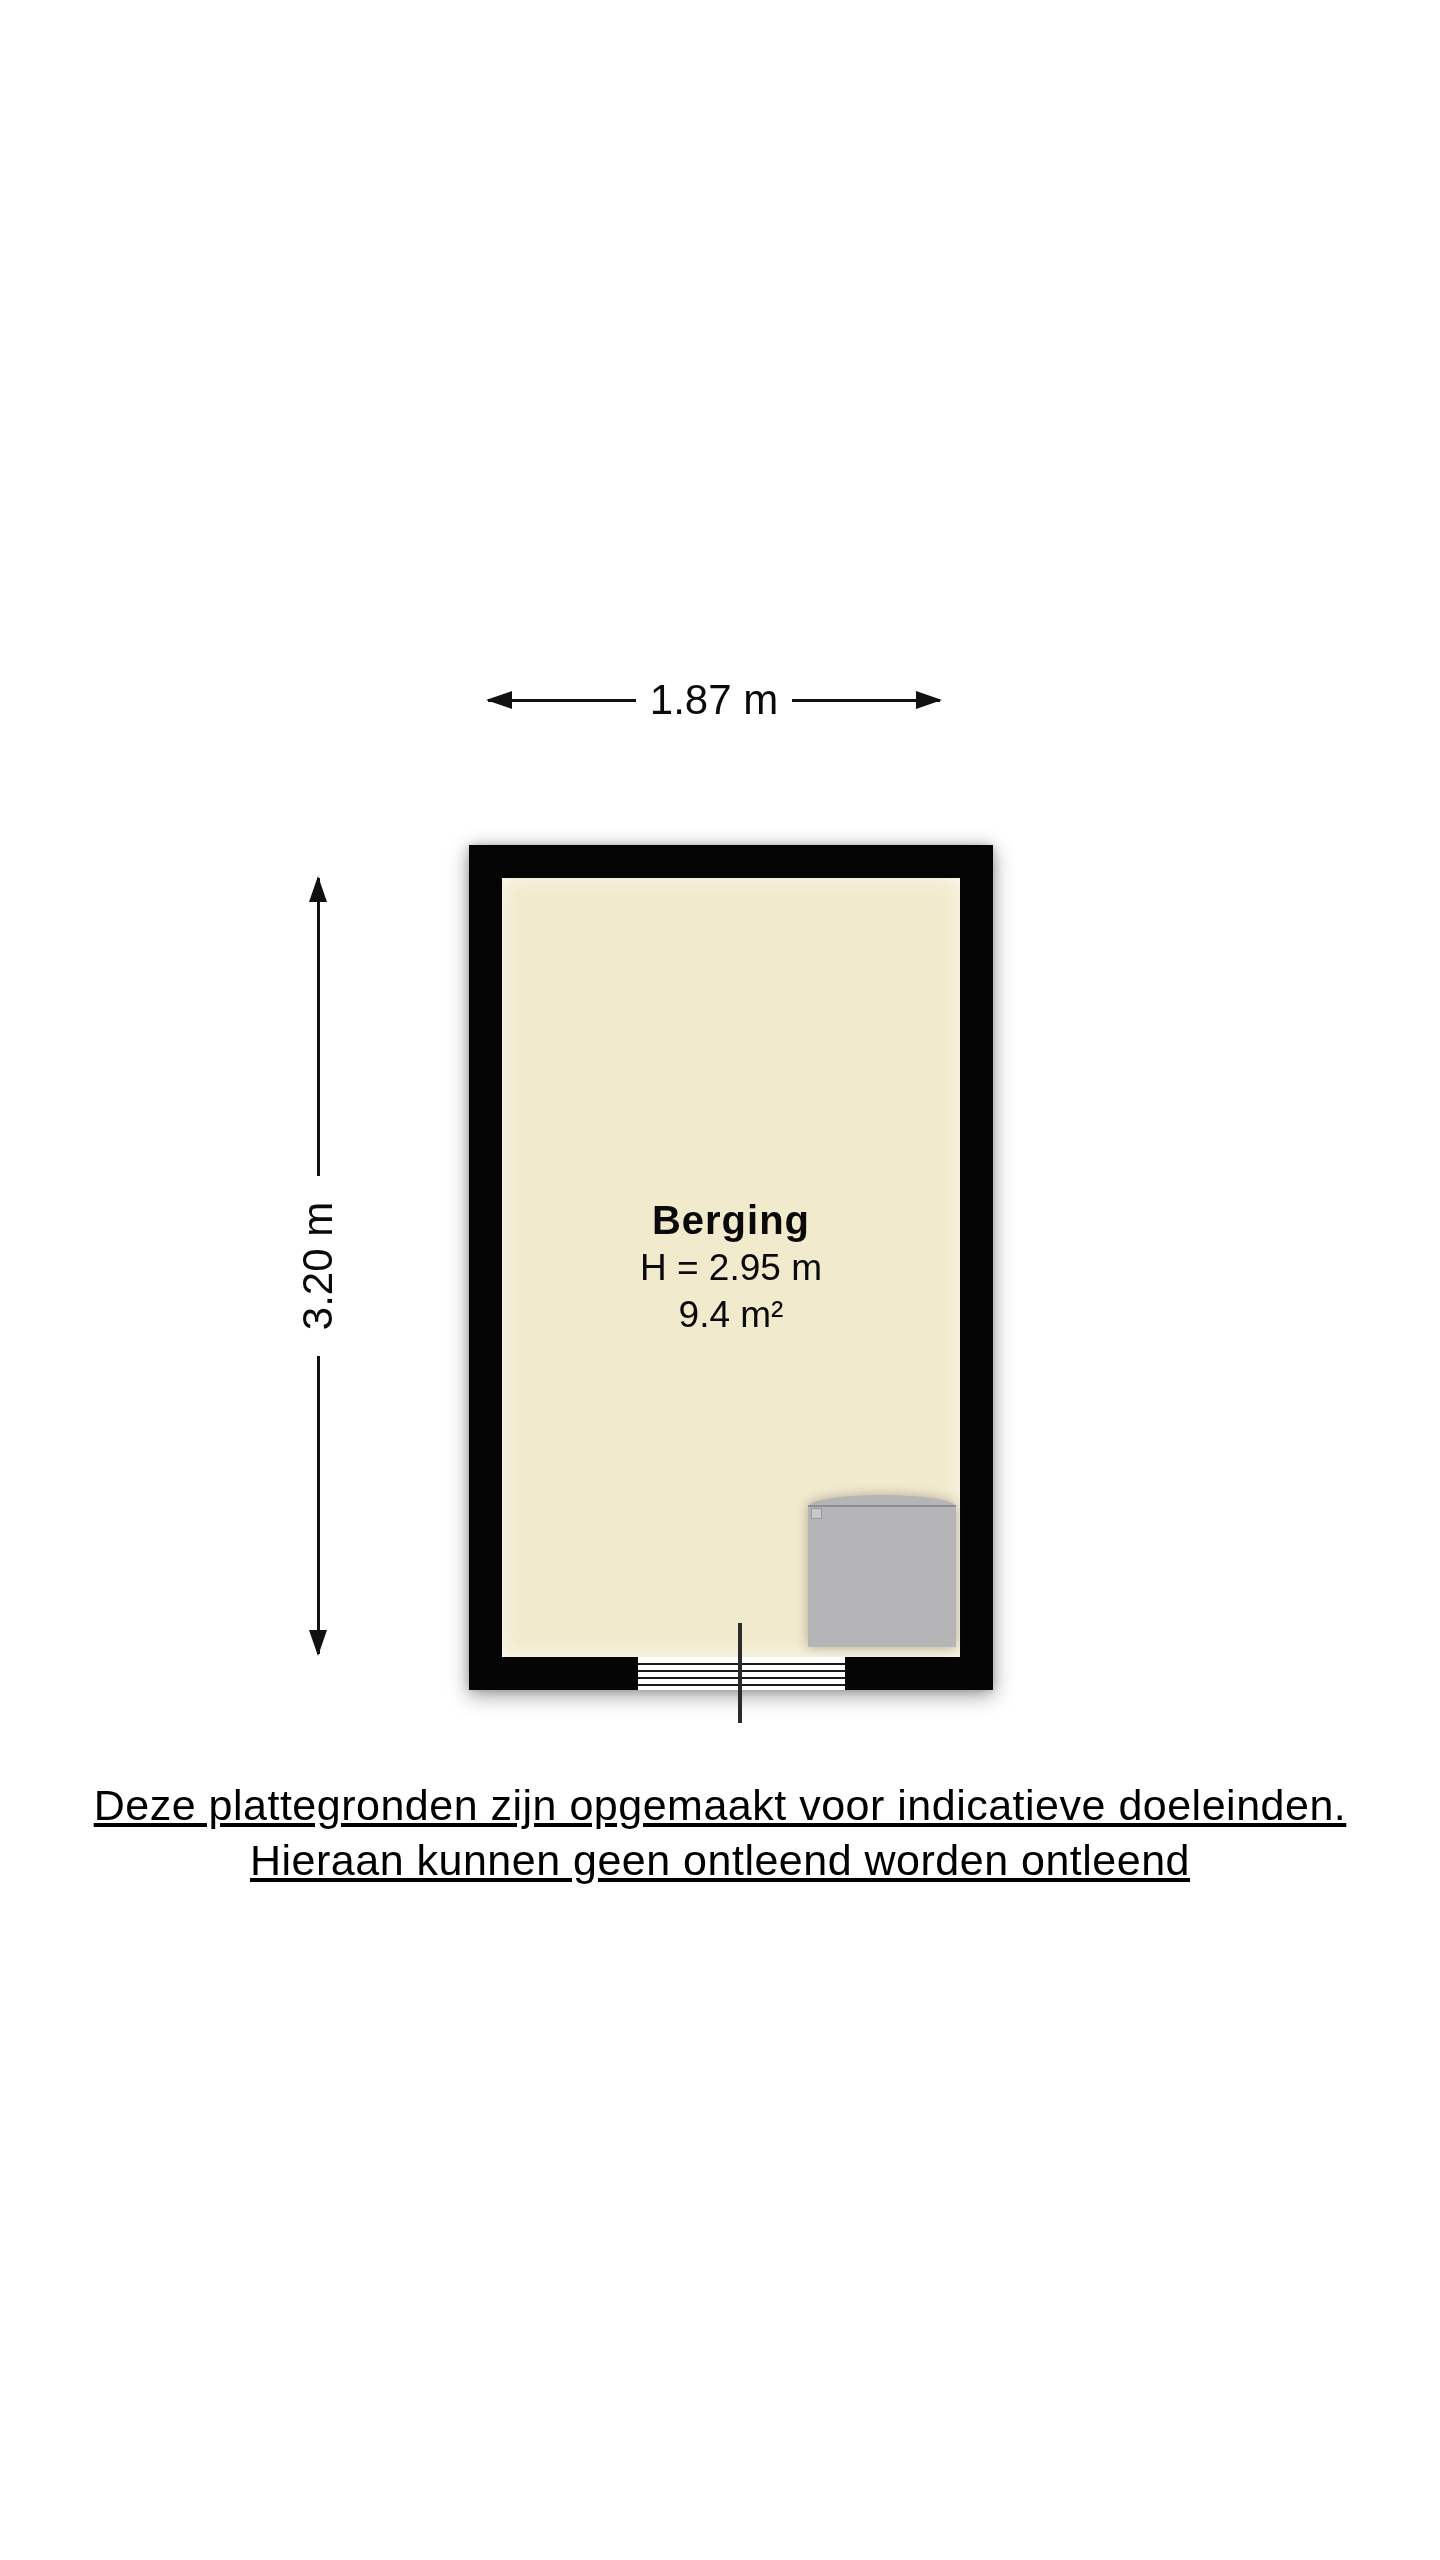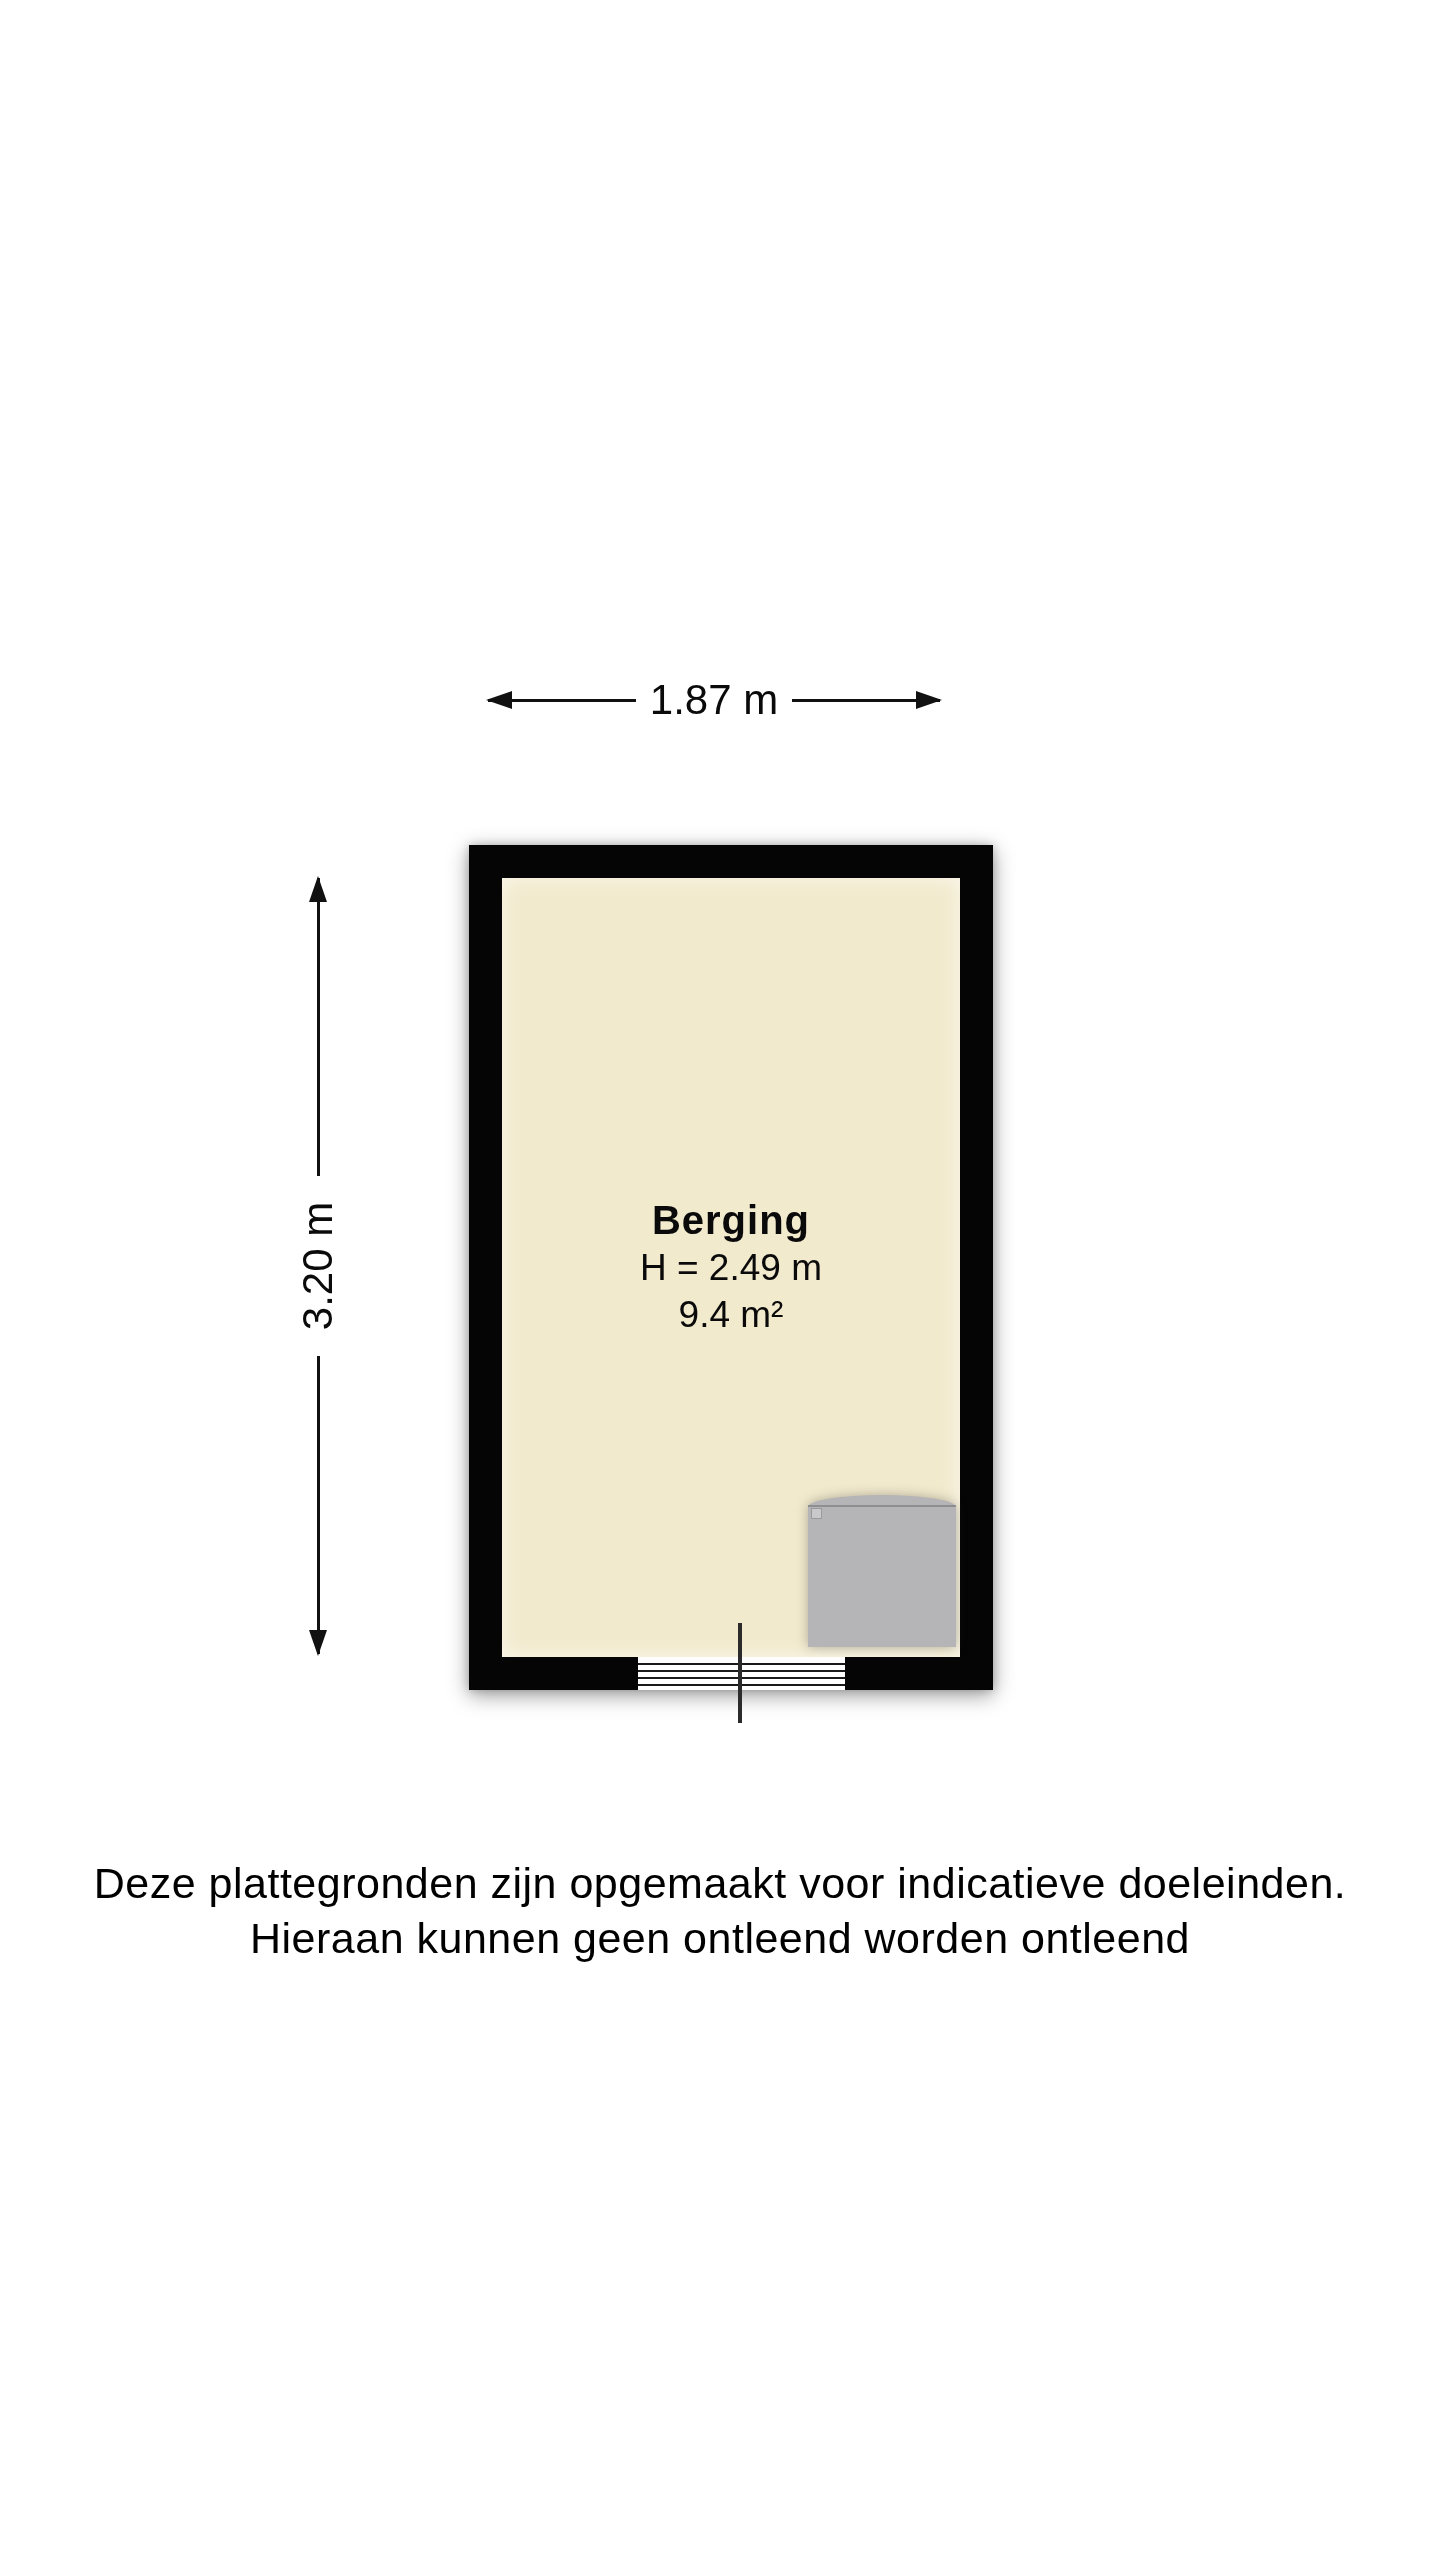--- a/index.html
+++ b/index.html
@@ -130,25 +130,26 @@
   .door-line{
     position:absolute;
     left:269px; top:778px;
     width:4px; height:100px;
     background:#2b2b2b;
   }
 
   
   .disclaimer{
     position:absolute;
-    left:0; top:1856px; width:1440px;
+    left:0; top:1778px; width:1440px;
     text-align:center;
     font-size:43px; line-height:55px;
     letter-spacing:0.5px;
     color:#000;
+    text-decoration:underline;
   }
 </style>
 </head>
 <body>
 
 <div class="screen">
 
   <div class="dim-h">
     <div class="harrow left"></div>
     <div class="label">1.87 m</div>
@@ -160,21 +161,21 @@
     <div class="label-box">
       <div class="label">3.20 m</div>
     </div>
     <div class="varrow down"></div>
   </div>
 
   <div class="plan">
     <div class="floor">
       <div class="room-label">
         <div class="room-name">Berging</div>
-        <div class="room-sub">H = 2.49 m</div>
+        <div class="room-sub">H = 2.95 m</div>
         <div class="room-sub">9.4 m²</div>
       </div>
     </div>
 
     <div class="appliance">
       <div class="lid-line"></div>
       <div class="hinge"></div>
     </div>
 
     <div class="door-opening">

